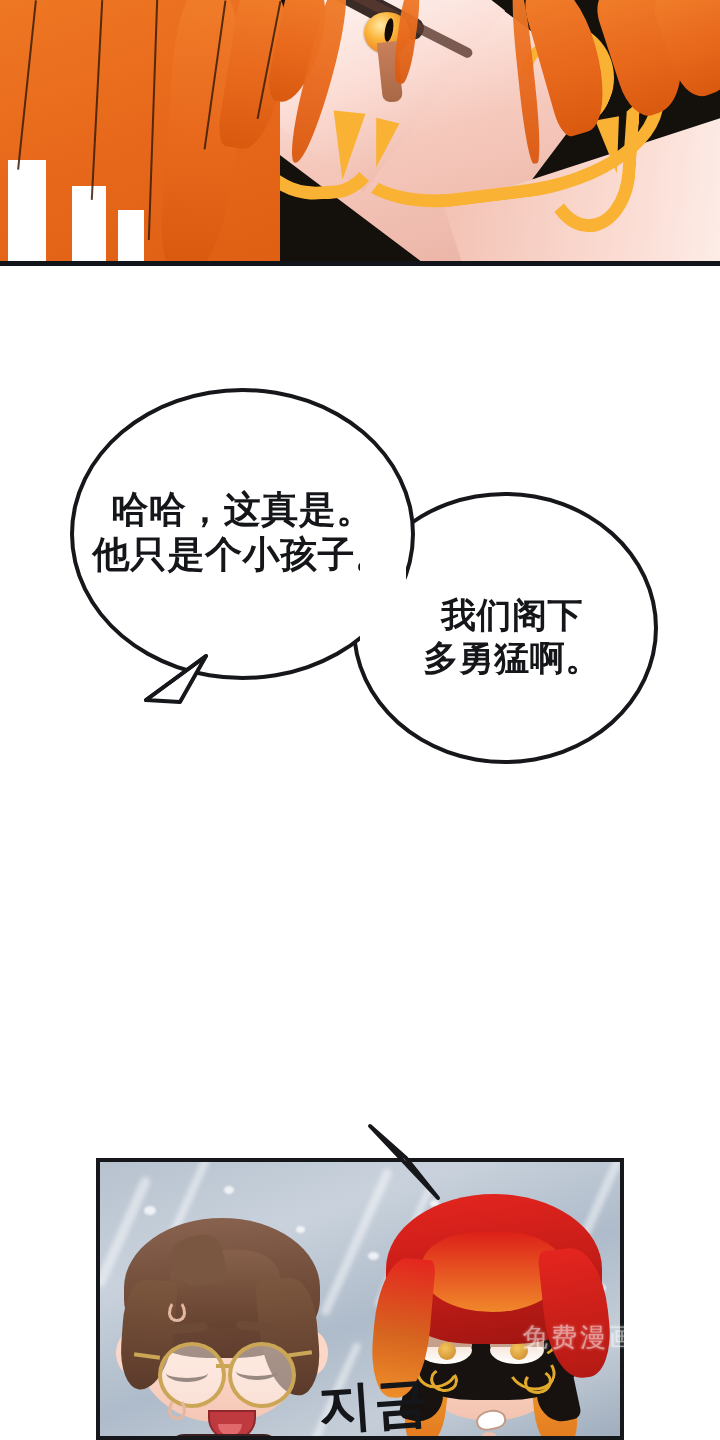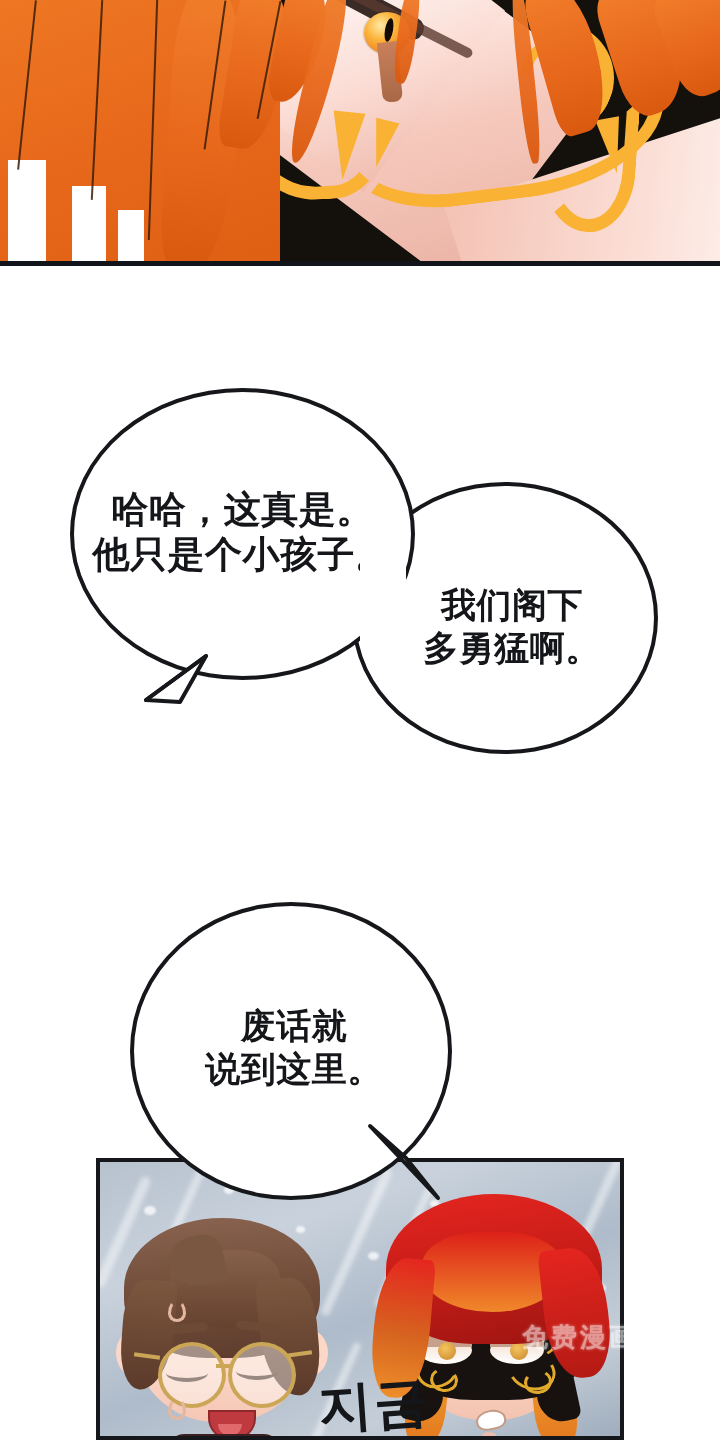--- a/index.html
+++ b/index.html
@@ -132,21 +132,21 @@
     position:absolute;background:#ffffff;border:4px solid #16171a;
     border-radius:50%;box-sizing:border-box;
     display:flex;align-items:center;justify-content:center;
   }
   .bubble-text{
     color:#15161a;font-weight:700;line-height:1.22;text-align:center;
     letter-spacing:.5px;white-space:pre-line;position:relative;z-index:3;
   }
   .b1{left:70px;top:388px;width:345px;height:292px;z-index:5;}
   .b1 .bubble-text{font-size:37px;margin-top:-4px;}
-  .b2{left:352px;top:482px;width:306px;height:272px;z-index:4;}
+  .b2{left:352px;top:492px;width:306px;height:272px;z-index:4;}
   .b2 .bubble-text{font-size:35px;margin-top:18px;margin-left:14px;}
   .b3{left:130px;top:902px;width:322px;height:298px;z-index:6;}
   .b3 .bubble-text{font-size:35px;margin-top:-6px;margin-left:6px;}
 
   
   .merge{position:absolute;background:#ffffff;z-index:5;}
   .merge-12{left:360px;top:546px;width:46px;height:96px;z-index:6;}
 
   
   .tail{position:absolute;z-index:7;}
@@ -278,21 +278,21 @@
   .watermark{
     position:absolute;left:522px;top:1306px;z-index:9;pointer-events:none;
     opacity:.55;filter:blur(.6px);
   }
   .wm-main{
     font-size:48px;font-weight:700;color:#ffffff;letter-spacing:4px;
     text-shadow:0 0 4px rgba(255,255,255,.9);line-height:1;
     font-family:"DejaVu Sans","Liberation Sans",sans-serif;
   }
   .wm-sub{
-    font-size:26px;font-weight:700;color:#ffffff;letter-spacing:3px;margin-top:14px;
+    font-size:26px;font-weight:400;color:#ffffff;letter-spacing:3px;margin-top:14px;
     text-shadow:0 0 3px rgba(255,255,255,.9);
     font-family:"DejaVu Sans","Liberation Sans",sans-serif;
   }
 </style>
 </head>
 <body>
 
 <div id="page">
 
   <div class="panel-top">
@@ -356,24 +356,20 @@
 
   <div class="merge merge-12"></div>
 
   <div class="tail" style="left:140px;top:620px;">
     <svg width="130" height="90" viewBox="0 0 130 90">
       <path d="M6 80 L66 36 L40 82 Z" fill="#ffffff" stroke="#16171a" stroke-width="4" stroke-linejoin="round"></path>
       <path d="M6 80 L66 36" stroke="#16171a" stroke-width="4" fill="none" stroke-linecap="round"></path>
     </svg>
   </div>
 
-  <div class="bubble b3">
-    <div class="bubble-text">废话就
-说到这里。</div>
-  </div>
 
   <div class="tail" style="left:362px;top:1120px;">
     <svg width="120" height="100" viewBox="0 0 120 100">
       <path d="M8 6 L76 78 L44 38 Z" fill="#ffffff" stroke="#16171a" stroke-width="4" stroke-linejoin="round"></path>
     </svg>
   </div>
 
   <div class="panel-bot">
 
     <div class="streak" style="left:18px;top:10px;width:10px;height:120px;"></div>

